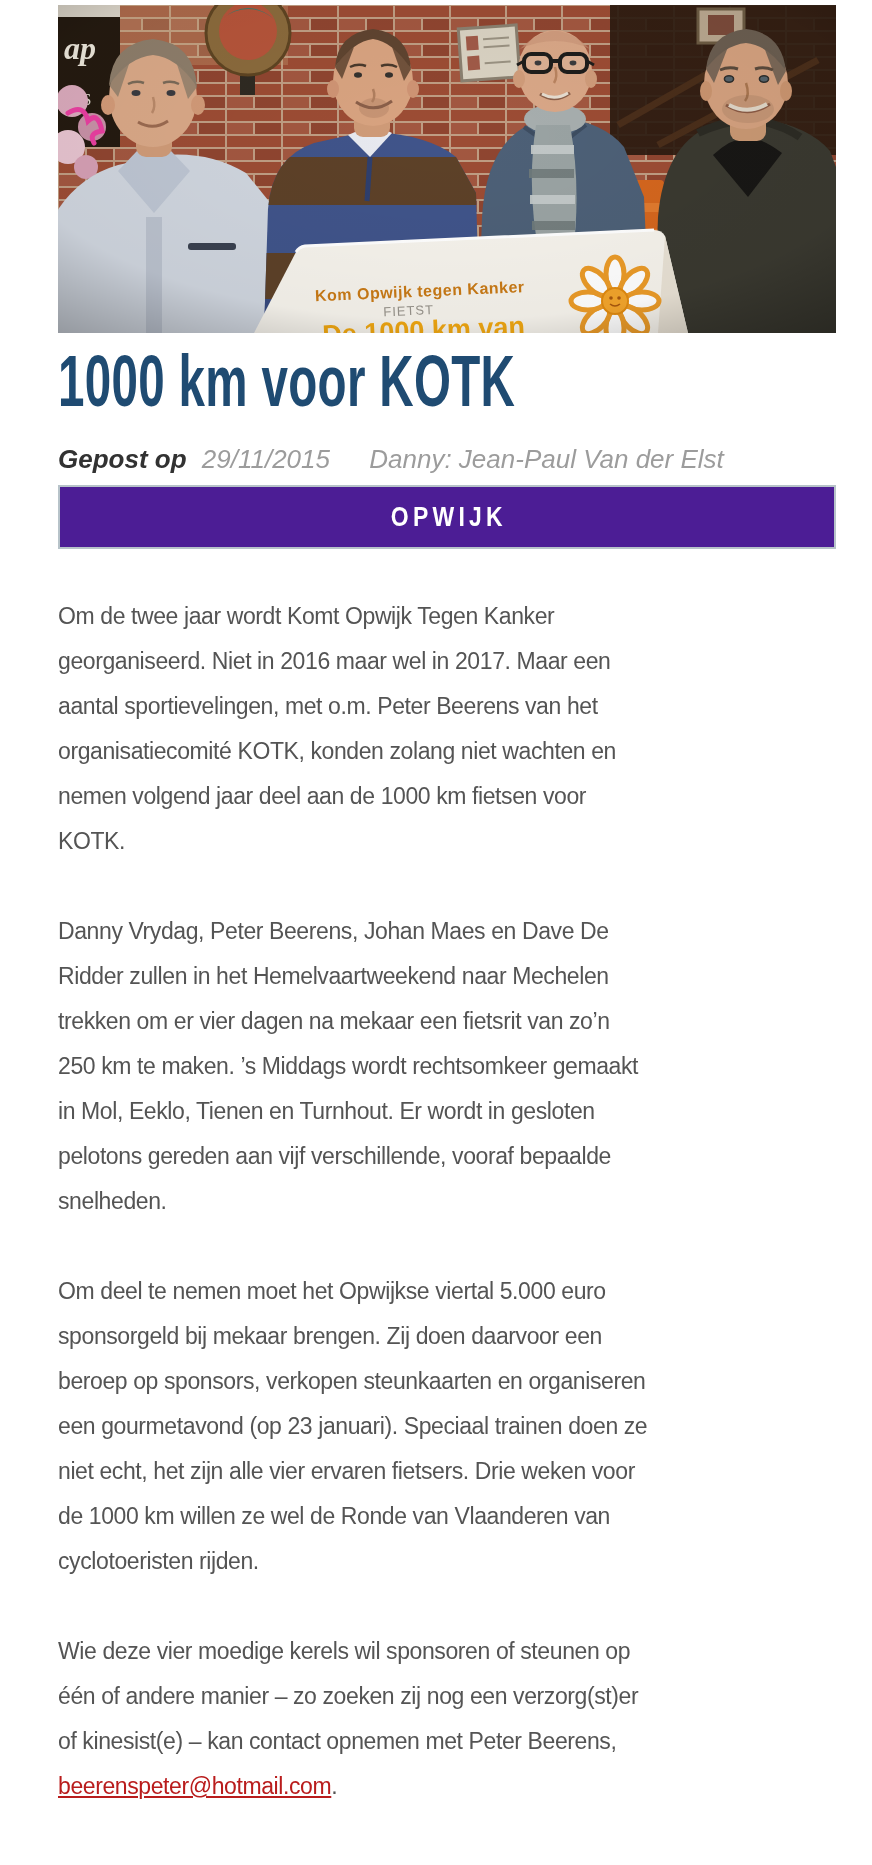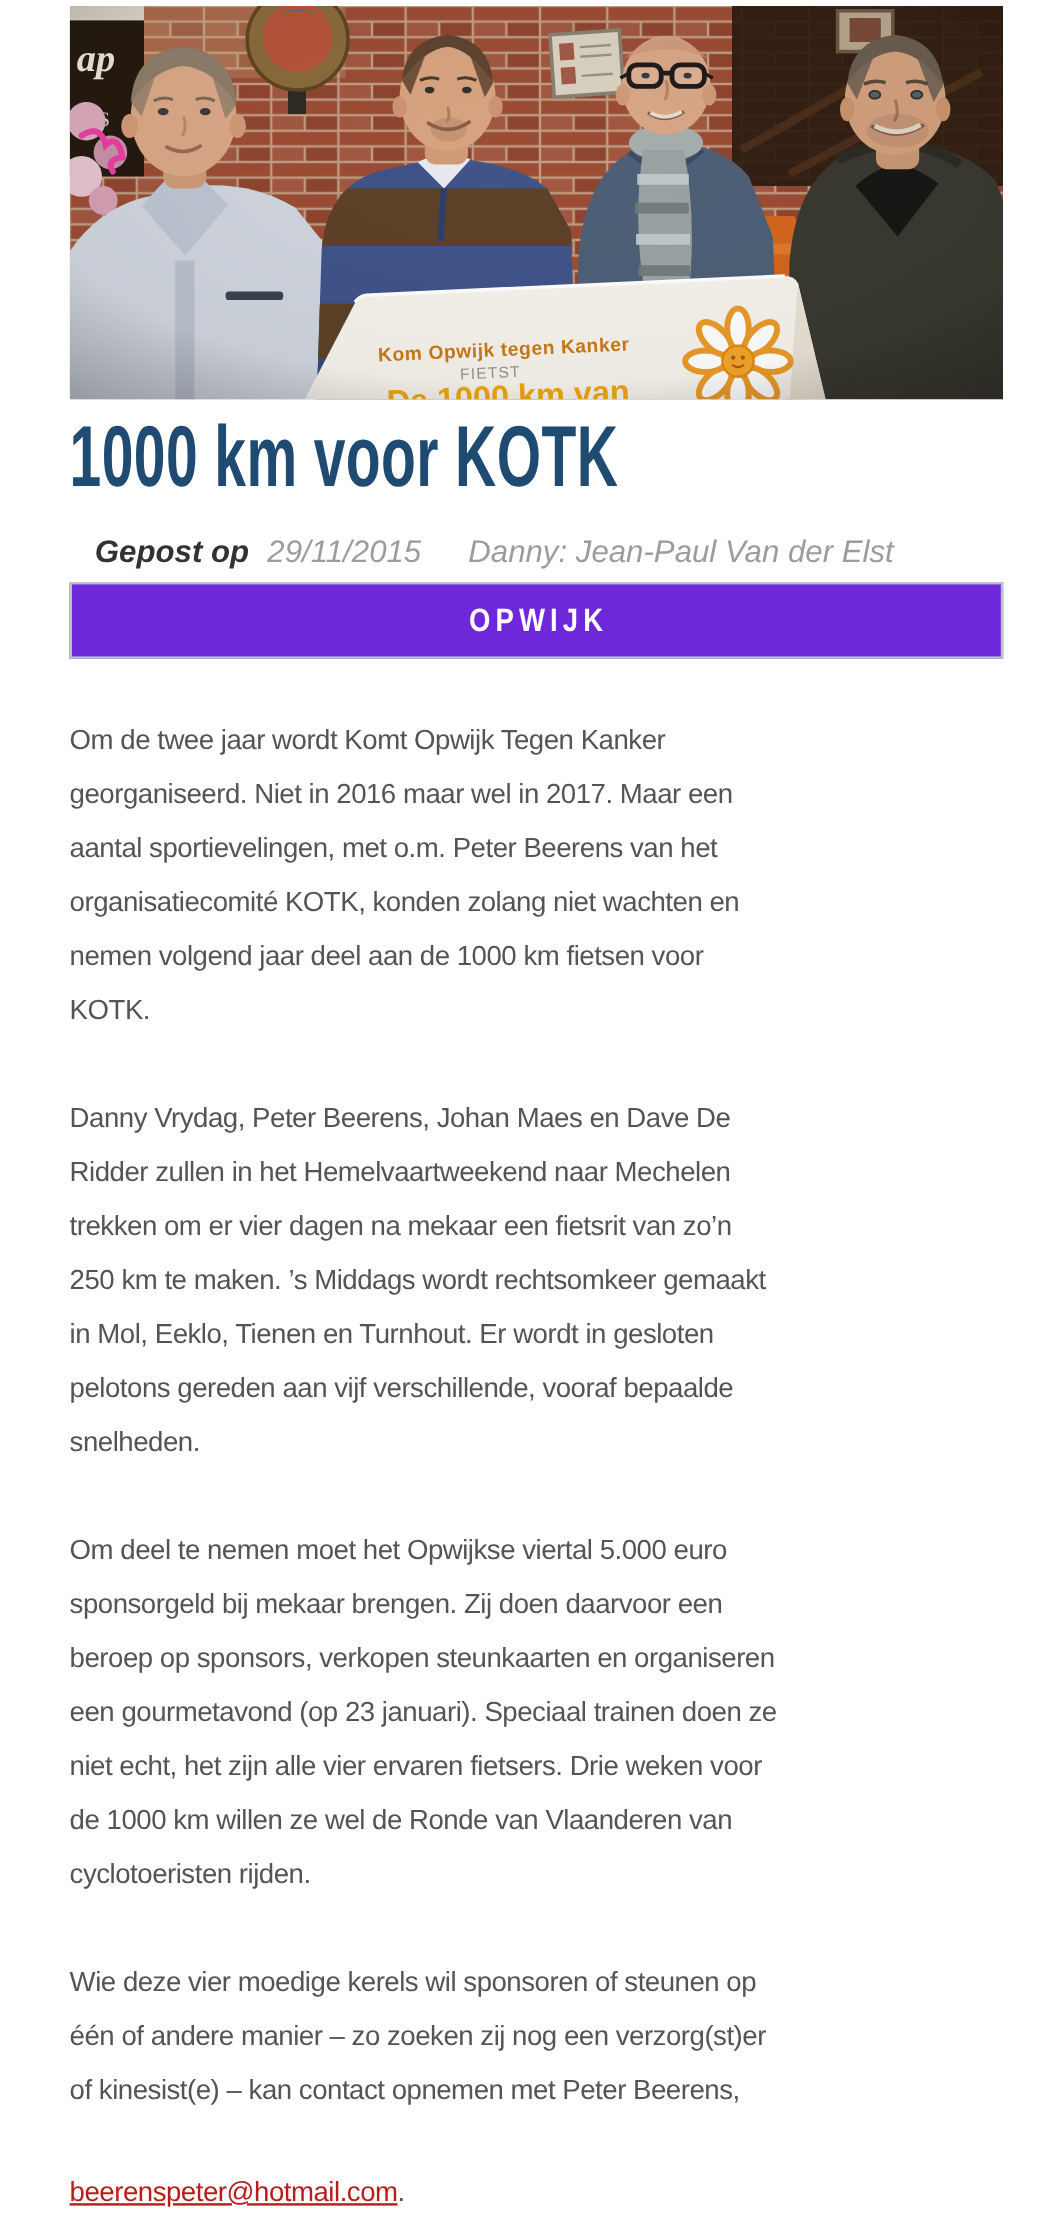--- a/index.html
+++ b/index.html
@@ -27,30 +27,30 @@
   }
   h1.title .cond {
     display: inline-block;
     transform: scaleX(0.66);
     transform-origin: 0 50%;
     letter-spacing: 0.5px;
   }
 
   
   .meta { margin-top: 22px; font-style: italic; font-size: 26px; line-height: 33px; color: #9c9c9c; }
-  .meta .lbl { font-weight: 700; color: #323232; margin-left: 21px; }
+  .meta .lbl { font-weight: 700; color: #323232; }
   .meta .gap-l { margin-left: 32px; }
   .meta .gap-s { margin-left: 8px; }
 
   
   .banner {
     margin-top: 9px;
     width: 778px;
     height: 64px;
-    background: #6d28d9;
+    background: #4c1d95;
     border: 2px solid #b7c3c9;
     display: flex;
     align-items: center;
     justify-content: center;
   }
   .banner .cond2 {
     display: inline-block;
     transform: scaleX(0.85);
     color: #ffffff;
     font-size: 27px;
@@ -62,21 +62,21 @@
   
   article { margin-top: 0; width: 778px; }
   article p {
     margin: 45px 0 0 0;
     font-size: 23px;
     line-height: 45px;
     letter-spacing: -0.4px;
     color: #545454;
     white-space: pre;
   }
-  article p .blockline { display: block; margin-top: 40px; }
+  article p .blockline { display: block; }
   a.email {
     color: #b91c1c;
     text-decoration: underline;
   }
 </style>
 </head>
 <body>
 
 <main class="page">
 

